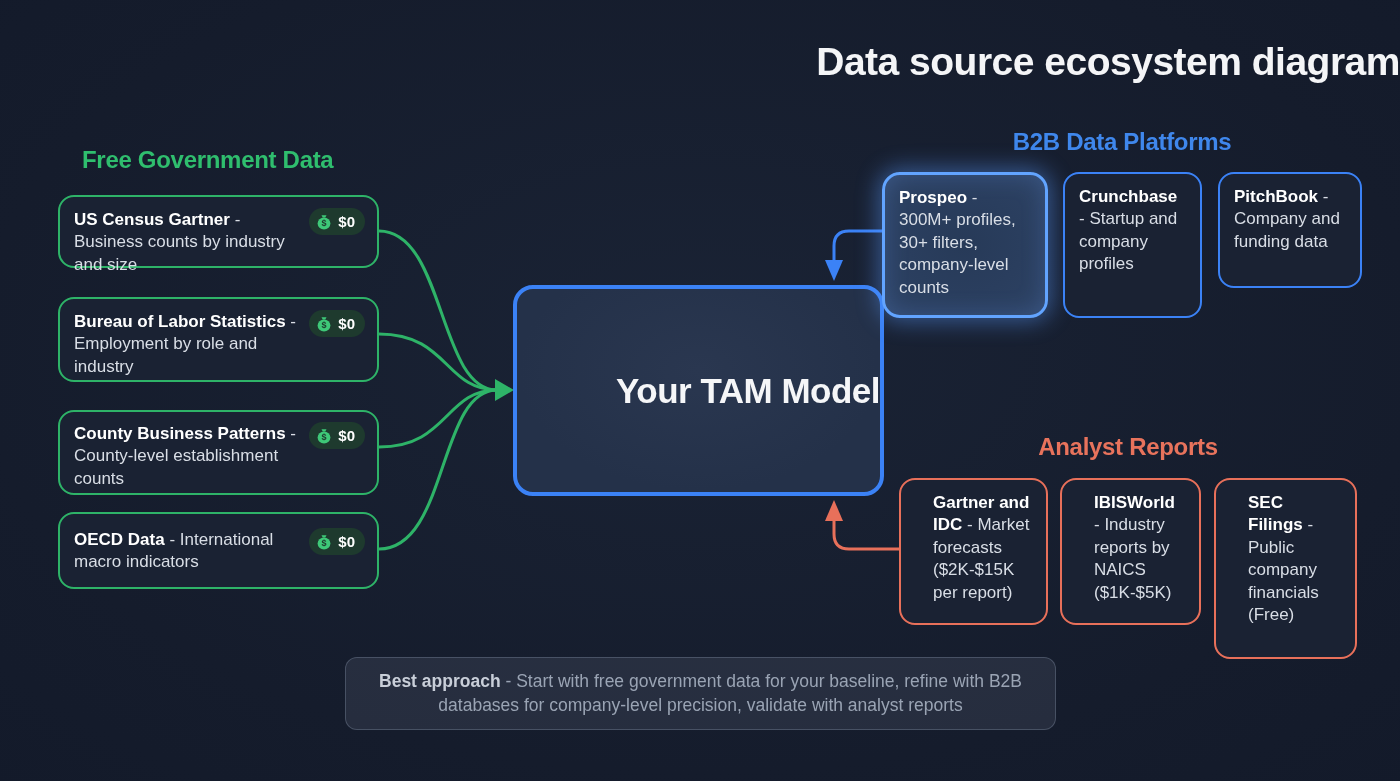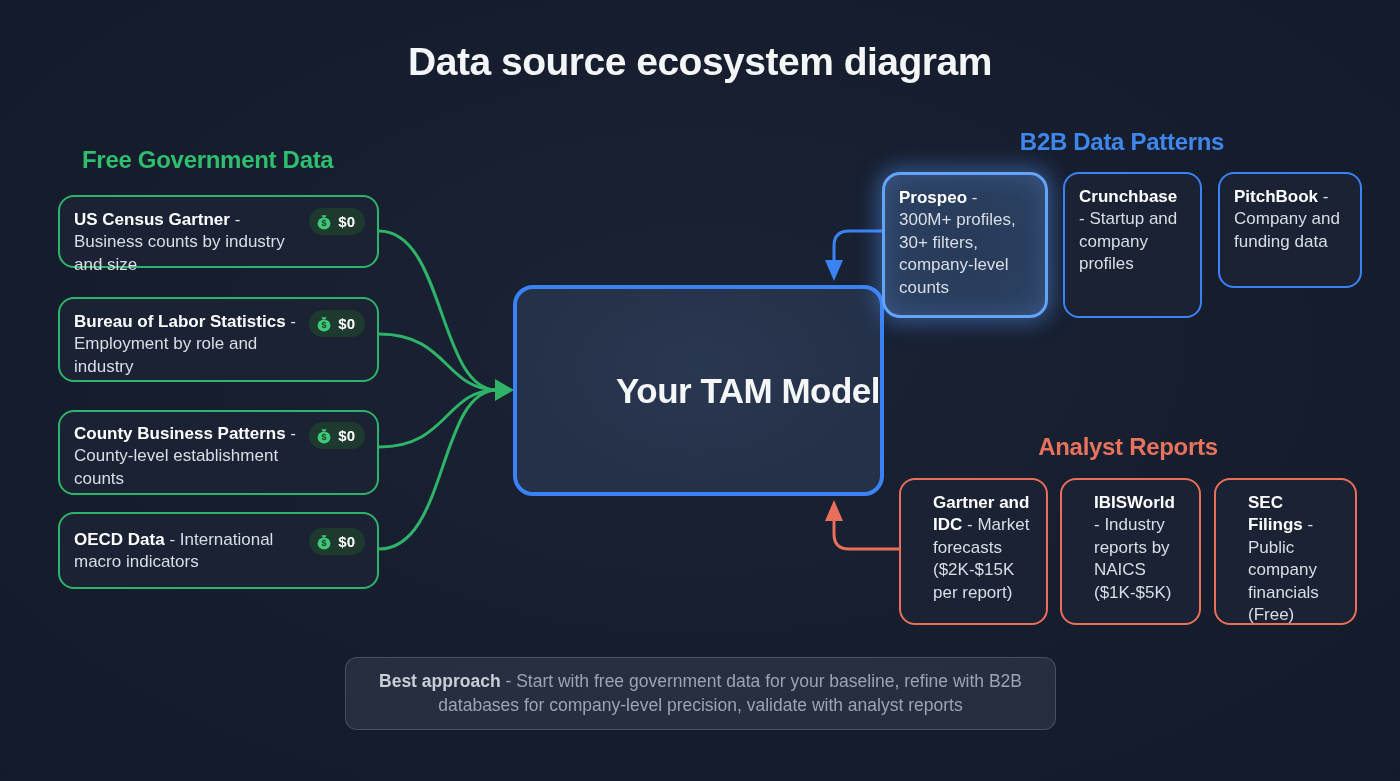--- a/index.html
+++ b/index.html
@@ -12,21 +12,21 @@
     height: 781px;
     margin: 0 auto;
     background: radial-gradient(ellipse 1200px 700px at 50% 45%, #1a2335 0%, #151c2c 60%, #121929 100%);
     overflow: hidden;
     color: #e2e6ec;
   }
 
   .diagram-title {
     position: absolute;
     left: 0; top: 40px; width: 100%;
-    text-align: center;
+    text-align: right;
     font-size: 39px;
     font-weight: 700;
     color: #f4f5f7;
     letter-spacing: -0.5px;
   }
 
   .group-heading {
     position: absolute;
     font-size: 24px;
     font-weight: 700;
@@ -101,21 +101,21 @@
   .b2b-prospeo    { left: 882px;  top: 172px; width: 166px; height: 146px;
                     border: 3px solid #62a4ff;
                     background: radial-gradient(ellipse at 50% 50%, #273a58 0%, #2d4264 100%);
                     box-shadow: 0 0 22px 4px rgba(90,155,255,0.45), inset 0 0 24px rgba(110,165,255,0.22);
                     border-radius: 18px; }
   .b2b-crunchbase { left: 1063px; top: 172px; width: 139px; height: 146px; }
   .b2b-pitchbook  { left: 1218px; top: 172px; width: 144px; height: 116px; }
 
   .an-gartner   { left: 899px;  top: 478px; width: 149px; height: 147px; }
   .an-ibisworld { left: 1060px; top: 478px; width: 141px; height: 147px; }
-  .an-sec       { left: 1214px; top: 478px; width: 143px; height: 147px; }
+  .an-sec       { left: 1214px; top: 478px; width: 143px; height: 181px; }
 
   .note-box {
     position: absolute;
     left: 345px; top: 657px;
     width: 711px; height: 73px;
     background: rgba(152, 166, 188, 0.13);
     border: 1px solid rgba(152, 166, 188, 0.30);
     border-radius: 12px;
     display: flex;
     align-items: center;
@@ -198,21 +198,21 @@
       </svg>
       <span>$0</span>
     </span>
     <p><b>OECD Data</b> <span>- International macro indicators</span></p>
   </div>
 
   <div class="tam-box">
     <span class="tam-label">Your TAM Model</span>
   </div>
 
-  <div class="group-heading heading-blue">B2B Data Patterns</div>
+  <div class="group-heading heading-blue">B2B Data Platforms</div>
 
   <div class="node b2b-prospeo">
     <p><b>Prospeo</b> <span>- 300M+ profiles, 30+ filters, company-level counts</span></p>
   </div>
 
   <div class="node blue-box b2b-crunchbase">
     <p><b>Crunchbase</b> <span>- Startup and company profiles</span></p>
   </div>
 
   <div class="node blue-box b2b-pitchbook">

